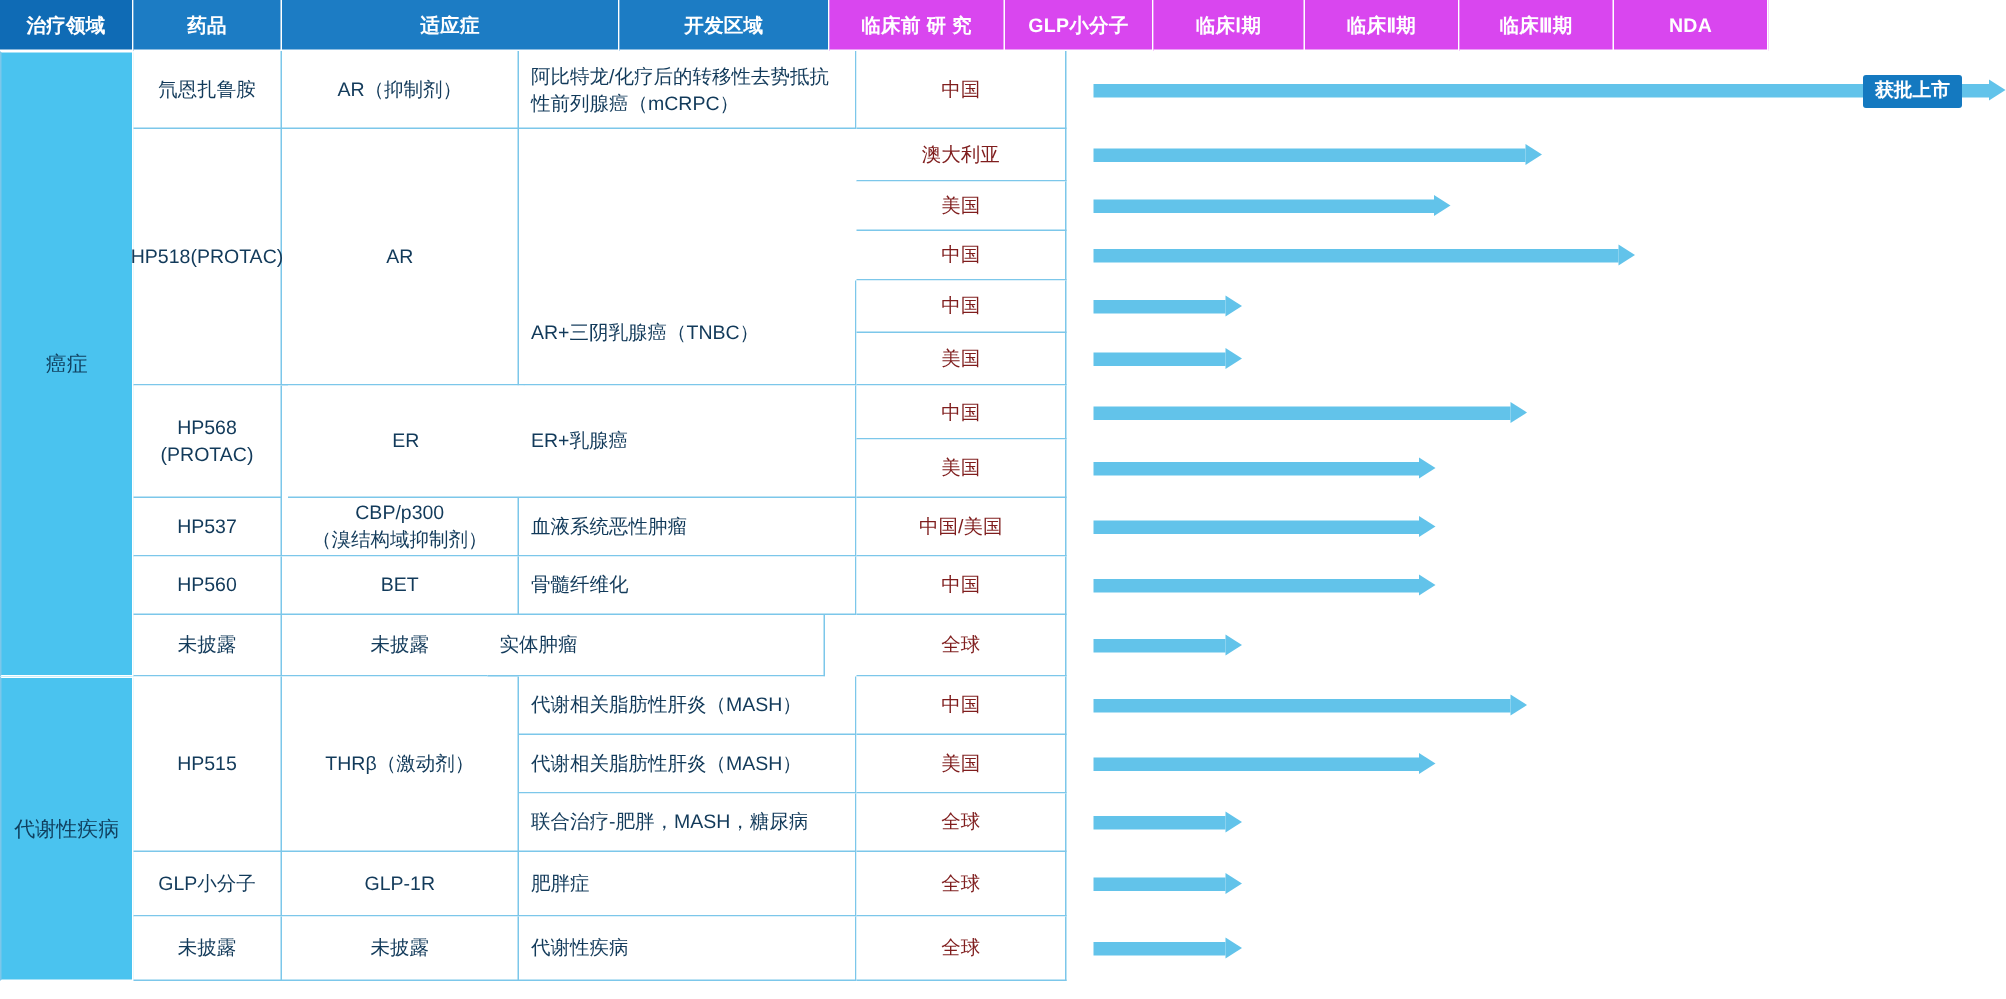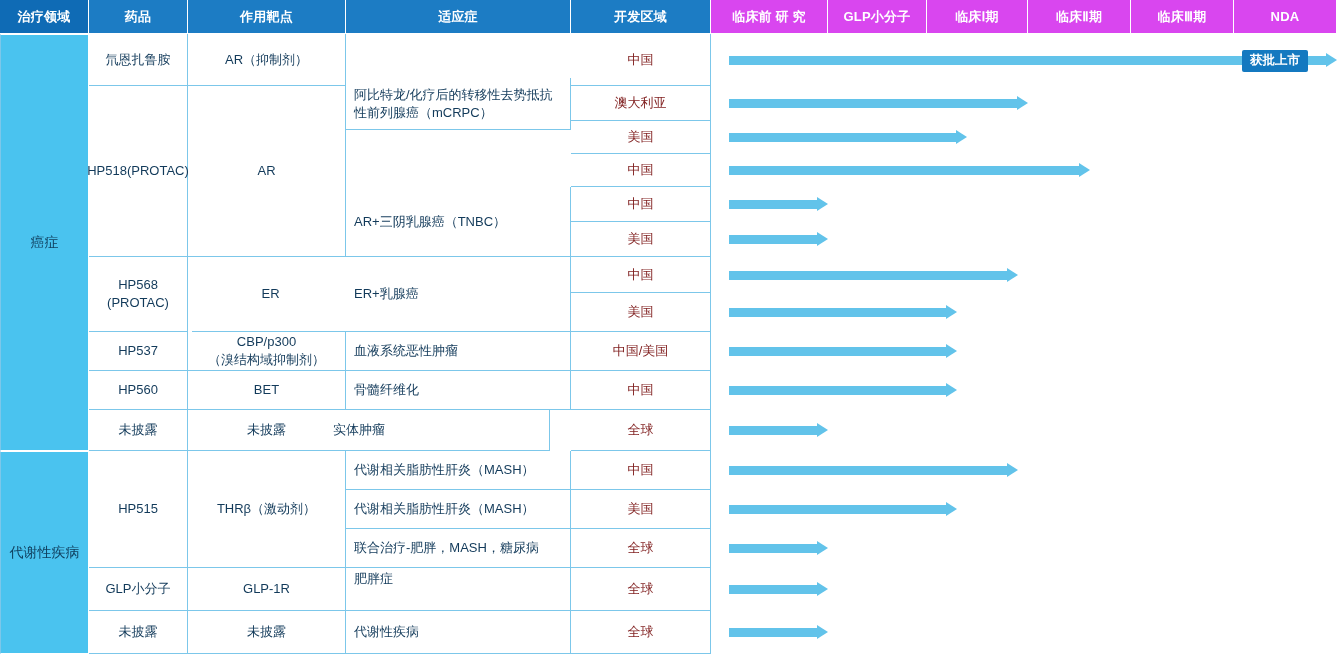--- a/index.html
+++ b/index.html
@@ -134,21 +134,20 @@
   }
 </style>
 </head>
 <body>
 
 <div id="pipeline">
 
   <div class="hdr-row" id="hdr" style="width: 1337px;">
       <div class="hdr-cell dark" style="width: 89px; height: 34px;">治疗领域</div>
       <div class="hdr-cell" style="width: 99px; height: 34px;">药品</div>
-      <div class="hdr-cell" style="width: 158px; height: 34px;">作用靶点</div>
       <div class="hdr-cell" style="width: 225px; height: 34px;">适应症</div>
       <div class="hdr-cell" style="width: 140px; height: 34px;">开发区域</div>
       <div class="hdr-cell phase" style="width: 117px; height: 34px;">临床前 研 究</div>
       <div class="hdr-cell phase" style="width: 99px; height: 34px;">GLP小分子</div>
       <div class="hdr-cell phase" style="width: 101px; height: 34px;">临床Ⅰ期</div>
       <div class="hdr-cell phase" style="width: 103px; height: 34px;">临床Ⅱ期</div>
       <div class="hdr-cell phase" style="width: 103px; height: 34px;">临床Ⅲ期</div>
       <div class="hdr-cell phase" style="width: 103px; height: 34px;">NDA</div>
     </div>
 
@@ -209,21 +208,21 @@
       </div>
       <div class="cell target" style="left: 188px; top: 417px; width: 158px; height: 117px; flex-direction: column; justify-content: center;">
         <div>THRβ（激动剂）</div>
       </div>
       <div class="cell target" style="left: 188px; top: 534px; width: 158px; height: 43px; flex-direction: column; justify-content: center;">
         <div>GLP-1R</div>
       </div>
       <div class="cell target" style="left: 188px; top: 577px; width: 158px; height: 43px; flex-direction: column; justify-content: center;">
         <div>未披露</div>
       </div>
-      <div class="cell indication" style="left: 346px; top: 0px; width: 225px; height: 52px; flex-direction: column; justify-content: center; align-items: center; margin-top: 44px;">
+      <div class="cell indication" style="left: 346px; top: 0px; width: 225px; height: 52px; flex-direction: column; justify-content: center; align-items: center;">
         <div>阿比特龙/化疗后的转移性去势抵抗性前列腺癌（mCRPC）</div>
       </div>
       <div class="cell indication" style="left: 346px; top: 153px; width: 225px; height: 70px; flex-direction: column; justify-content: center; align-items: flex-start;">
         <div>AR+三阴乳腺癌（TNBC）</div>
       </div>
       <div class="cell indication" style="left: 346px; top: 223px; width: 225px; height: 75px; flex-direction: column; justify-content: center; align-items: flex-start;">
         <div>ER+乳腺癌</div>
       </div>
       <div class="cell indication" style="left: 346px; top: 298px; width: 225px; height: 39px; flex-direction: column; justify-content: center; align-items: flex-start;">
         <div>血液系统恶性肿瘤</div>
@@ -236,21 +235,21 @@
       </div>
       <div class="cell indication" style="left: 346px; top: 417px; width: 225px; height: 39px; flex-direction: column; justify-content: center; align-items: flex-start;">
         <div>代谢相关脂肪性肝炎（MASH）</div>
       </div>
       <div class="cell indication" style="left: 346px; top: 456px; width: 225px; height: 39px; flex-direction: column; justify-content: center; align-items: flex-start;">
         <div>代谢相关脂肪性肝炎（MASH）</div>
       </div>
       <div class="cell indication" style="left: 346px; top: 495px; width: 225px; height: 39px; flex-direction: column; justify-content: center; align-items: flex-start;">
         <div>联合治疗-肥胖，MASH，糖尿病</div>
       </div>
-      <div class="cell indication" style="left: 346px; top: 534px; width: 225px; height: 43px; flex-direction: column; align-items: flex-start;">
+      <div class="cell indication" style="left: 346px; top: 534px; width: 225px; height: 43px; flex-direction: column; justify-content: center; align-items: flex-start;">
         <div>肥胖症</div>
       </div>
       <div class="cell indication" style="left: 346px; top: 577px; width: 225px; height: 43px; flex-direction: column; justify-content: center; align-items: flex-start;">
         <div>代谢性疾病</div>
       </div>
       <div class="cell region" style="left: 571px; top: 0px; width: 140px; height: 52px; flex-direction: column; justify-content: center;">
         <div>中国</div>
       </div>
       <div class="cell region" style="left: 571px; top: 52px; width: 140px; height: 35px; flex-direction: column; justify-content: center;">
         <div>澳大利亚</div>

